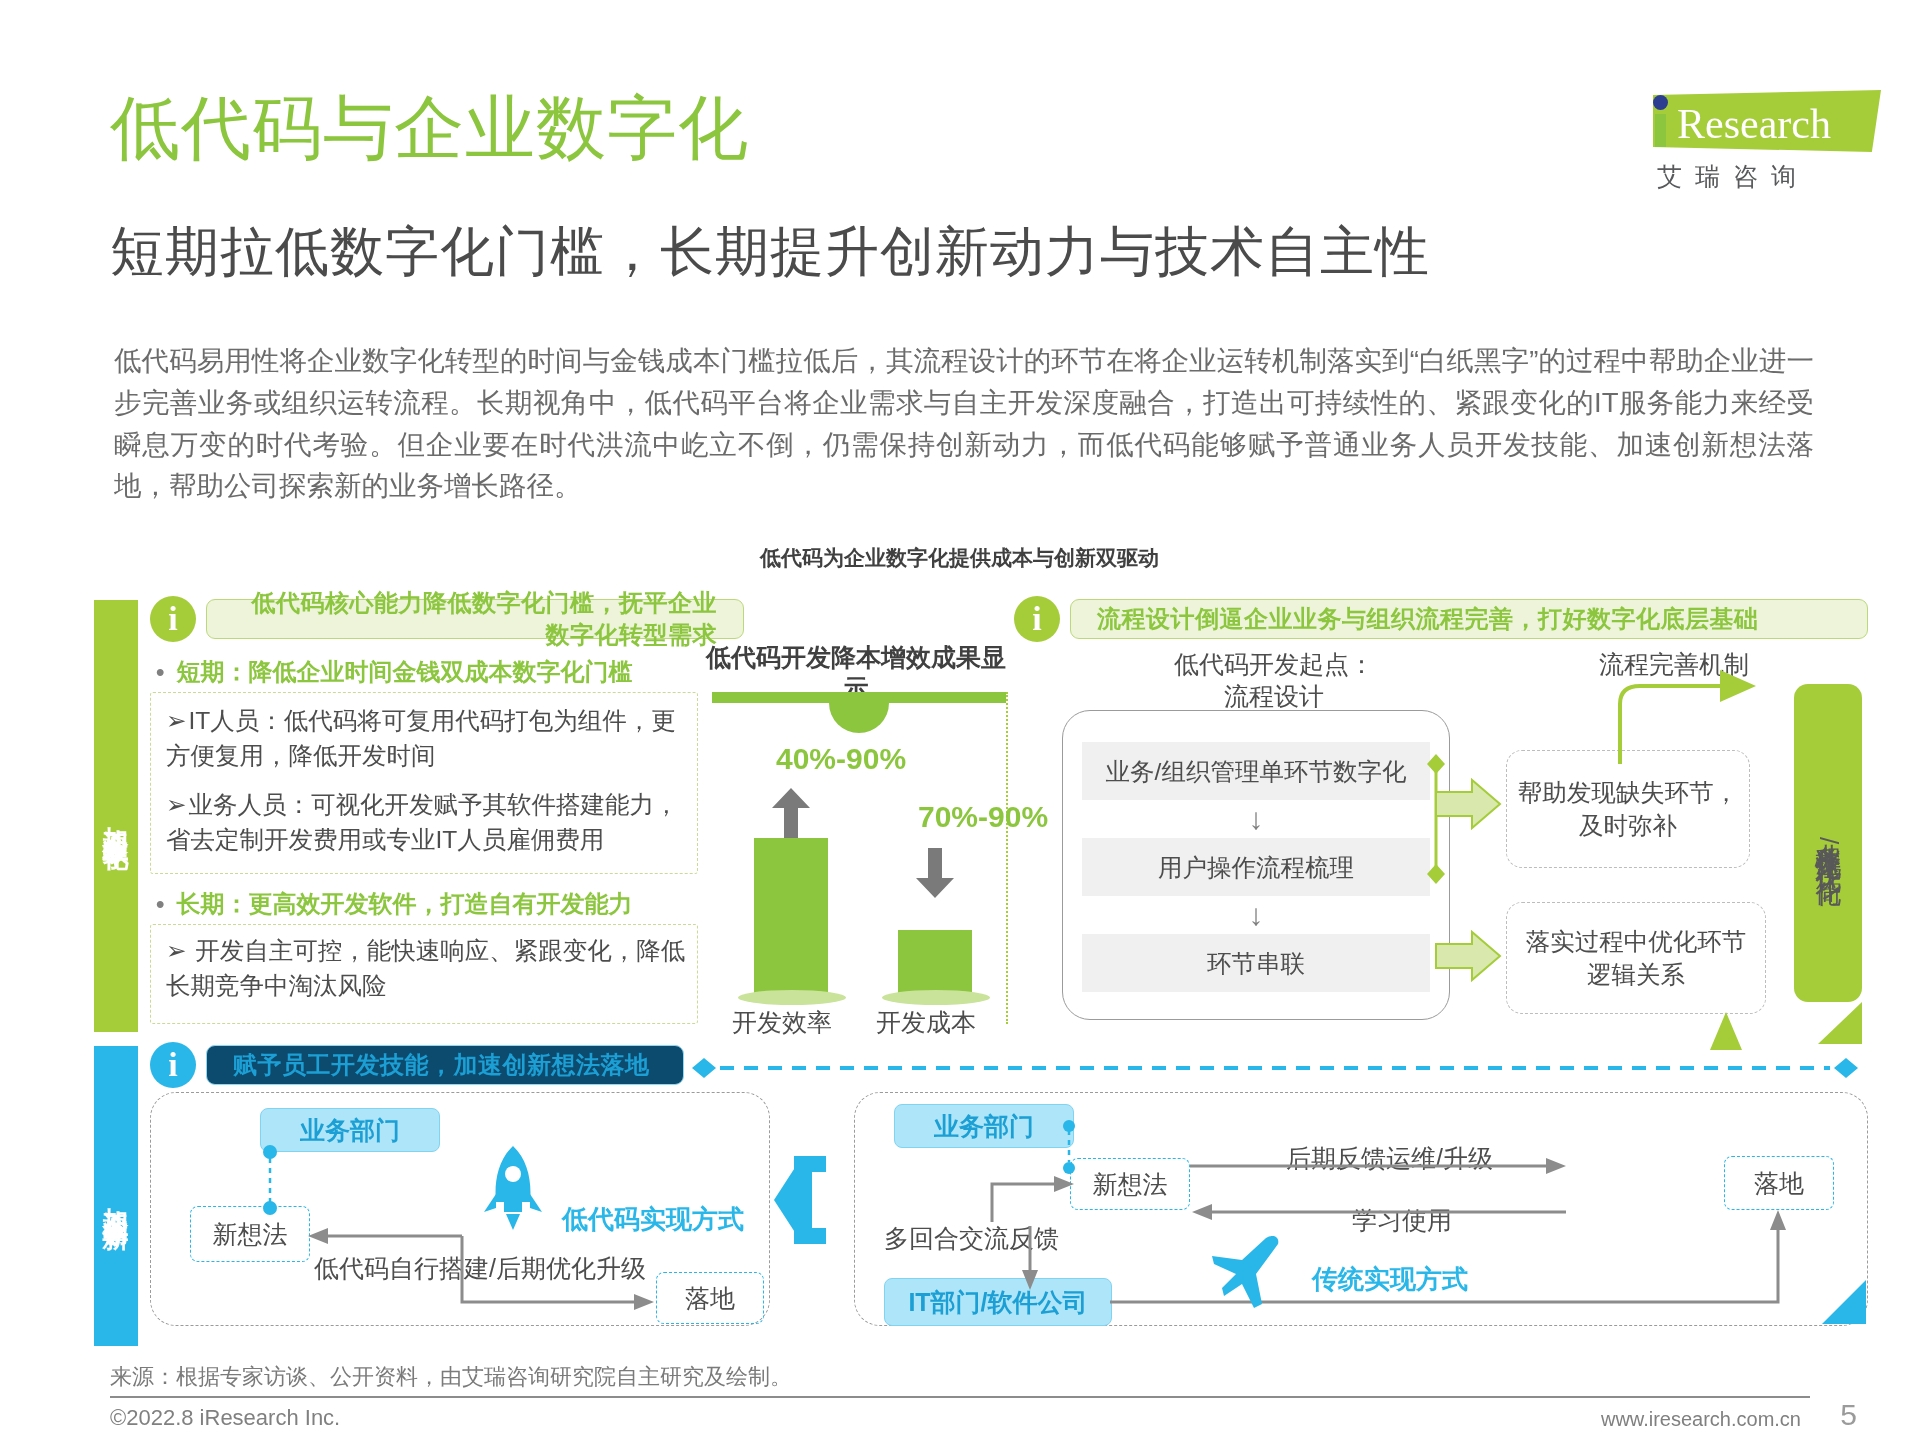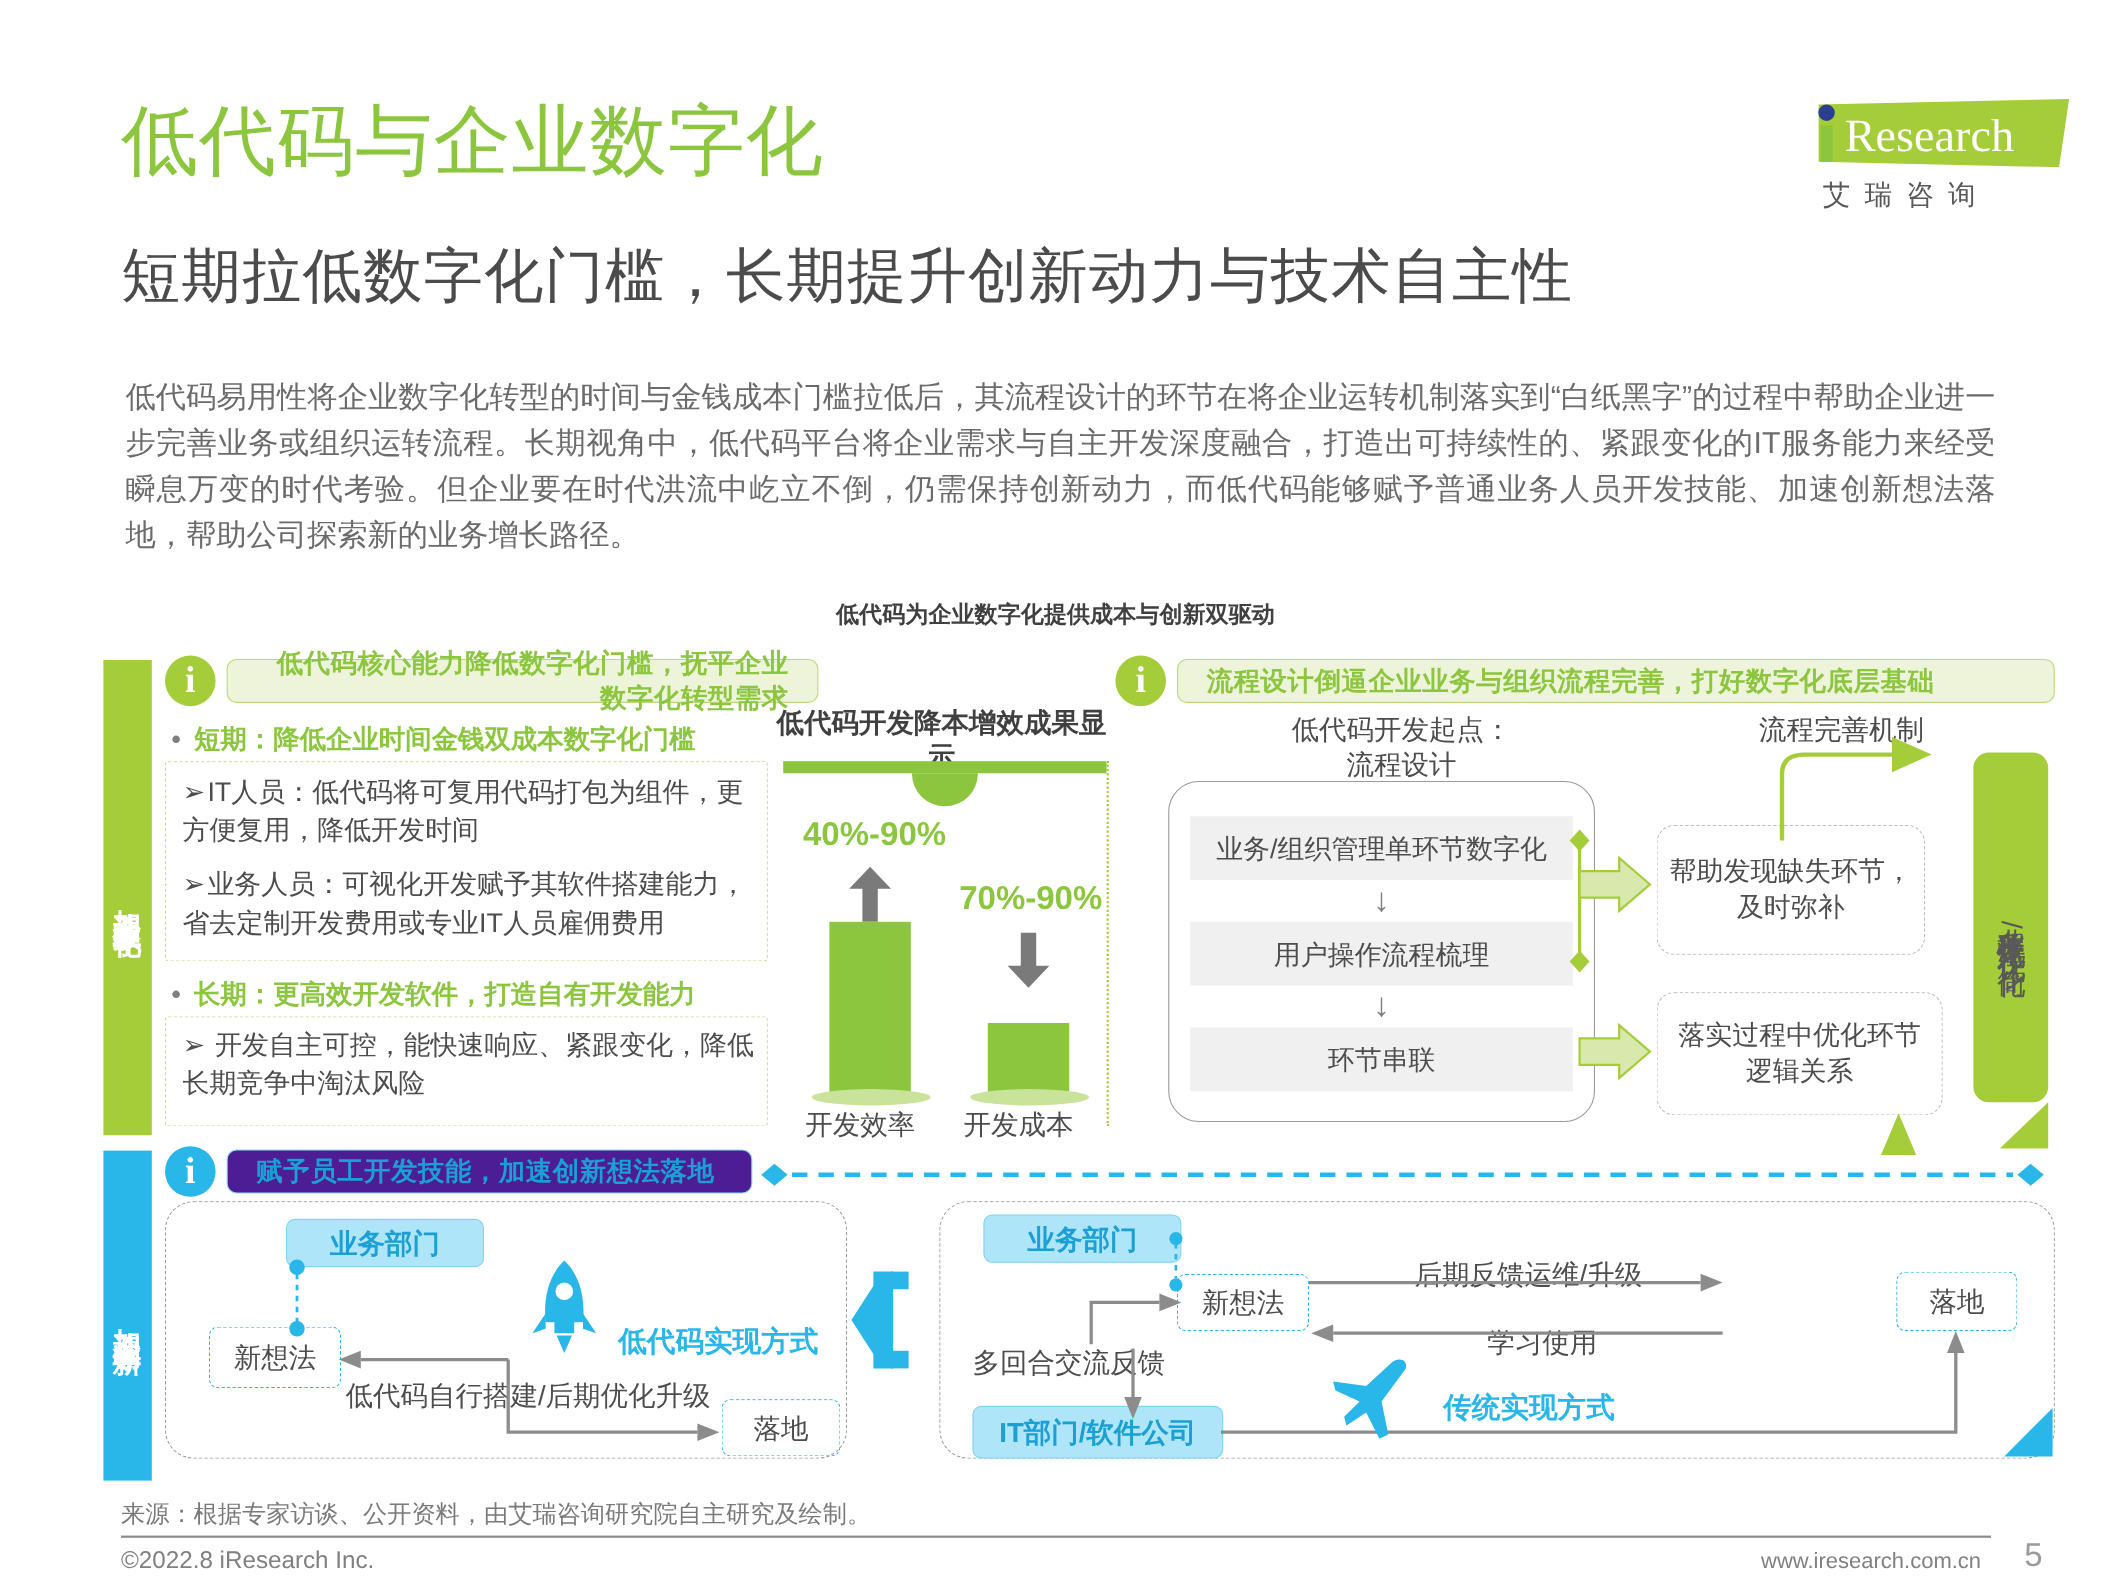--- a/index.html
+++ b/index.html
@@ -84,21 +84,21 @@
   .ibadge.green { background:#A5CD39; }
   .ibadge.blue  { background:#29B6E8; }
 
   
   .pill {
     position:absolute; height:40px; border-radius:9px;
     display:flex; align-items:center; padding:0 26px;
     font-size:24px; font-weight:bold; letter-spacing:0.5px;
   }
   .pill.green { background:#EDF4DA; border:1.5px solid #BBD97A; color:#8CC63E; }
-  .pill.blue  { background:#4c1d95; border:1.5px solid #8ED8F3; color:#1B9FD4; }
+  .pill.blue  { background:#0c4a6e; border:1.5px solid #8ED8F3; color:#1B9FD4; }
 
   
   .bullet-hd {
     position:absolute; font-size:24px; font-weight:bold; color:#8CC63E;
     white-space:nowrap;
   }
   .bullet-hd .dot { color:#808080; margin-right:12px; font-size:24px; }
   .dashbox {
     position:absolute; border:1.6px dashed #C9DB95; border-radius:3px;
   }
@@ -117,21 +117,21 @@
   }
   .chart-topbar { position:absolute; height:11px; background:#8CC63E; }
   .chart-semi {
     position:absolute; width:60px; height:30px; background:#8CC63E;
     border-radius:0 0 60px 60px;
   }
   .bar { position:absolute; background:#8CC63E; }
   .bar-shadow {
     position:absolute; height:15px; background:#C9E39B; border-radius:50%;
   }
-  .pct { position:absolute; font-size:30px; font-weight:bold; color:#8CC63E; }
+  .pct { position:absolute; font-size:30px; font-weight:bold; color:#8CC63E;margin-left:46px; }
   .barlabel { position:absolute; font-size:25px; color:#4D4D4D; }
   .uparrow, .dnarrow { position:absolute; width:38px; }
 
   
   .flow-hd {
     position:absolute; font-size:25px; color:#4D4D4D; text-align:center;
     line-height:1.28;
   }
   .rounded-outer {
     position:absolute; border:1.8px solid #9B9B9B; border-radius:28px;

